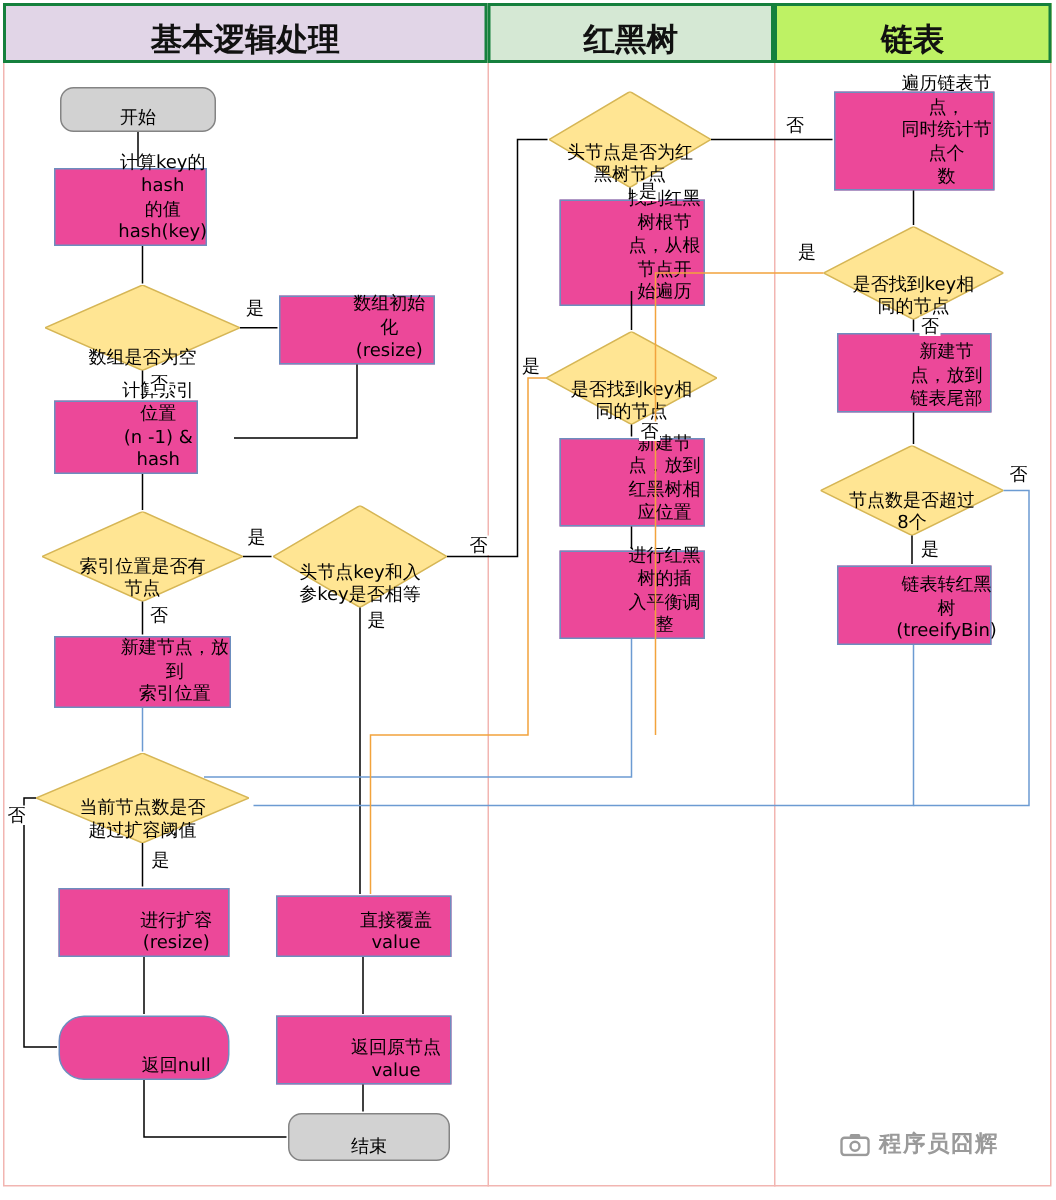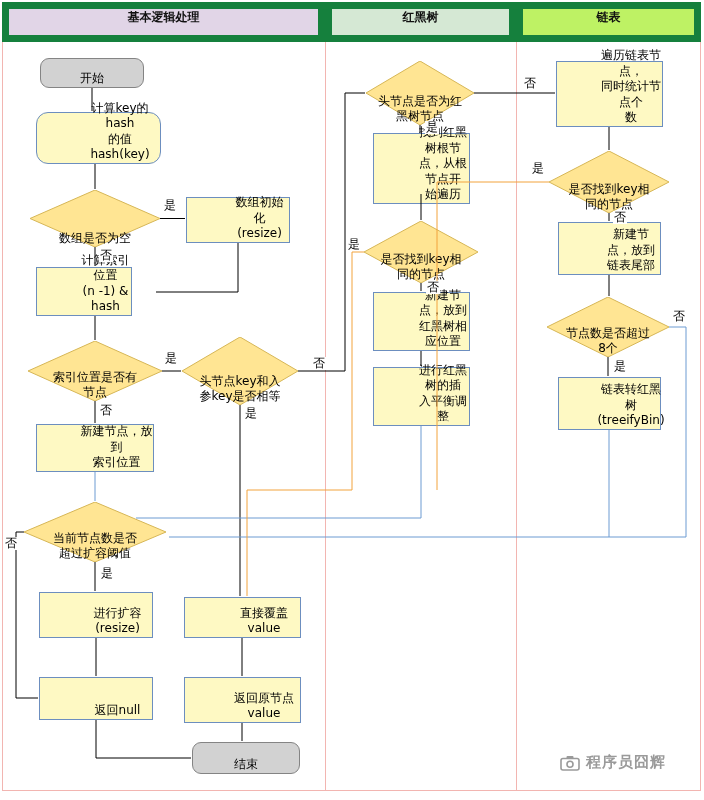--- a/index.html
+++ b/index.html
@@ -1,27 +1,27 @@
 <!DOCTYPE html>
 <html><head>
 <meta charset="utf-8">
 <style>
   html,body{margin:0;padding:0;background:#fff;}
   .canvas{position:relative;width:704px;height:800px;background:#fff;overflow:hidden;
           font-family:"DejaVu Sans","Liberation Sans",sans-serif;color:#000;}
   
   .pool{position:absolute;left:2px;top:2px;width:699px;height:789px;border:1px solid #F2B5B1;box-sizing:border-box;z-index:1;}
   .vline{position:absolute;top:2px;height:789px;width:0;border-left:1px solid #F2B5B1;z-index:1;}
-  .lane-header{position:absolute;top:2px;height:40px;display:flex;align-items:flex-start;justify-content:center;
-               font-size:12px;font-weight:600;border:7px solid #15803d;box-sizing:border-box;z-index:1;color:#111;}
+  .lane-header{position:absolute;top:2px;height:40px;display:flex;align-items:flex-end;justify-content:center;
+               font-size:21px;font-weight:600;border:2px solid #15803d;box-sizing:border-box;z-index:1;color:#111;}
   
   .node{position:absolute;display:flex;align-items:flex-end;justify-content:center;text-align:center;
         font-size:12px;line-height:1.3;box-sizing:border-box;z-index:2;}
   .node span{white-space:pre-line;}
-  .process{background:#fef9c3;border:1px solid #6C8EBF;padding-left:43px;}
+  .process{background:#ec4899;border:1px solid #6C8EBF;padding-left:43px;}
   .terminal{background:#D2D2D2;border:1px solid #848484;border-radius:9px;}
   .decision{background:transparent;border:none;}
   .decision .shape{position:absolute;left:0;top:0;width:100%;height:100%;}
   .decision .shape polygon{fill:#FFE593;stroke:#D6B656;stroke-width:1;vector-effect:non-scaling-stroke;}
   .decision span{position:relative;z-index:1;}
   
   .edges{position:absolute;left:0;top:0;z-index:3;pointer-events:none;}
   .edges path{fill:none;stroke-width:1;}
   .ek{stroke:#000;}
   .eb{stroke:#6C9BD2;}
@@ -90,21 +90,21 @@
     <path class="eb" d="M421,426 V518 H136" marker-end="url(#mB)"></path>
     <path class="eb" d="M609,430 V537 H169" marker-end="url(#mB)"></path>
     <path class="eb" d="M669,327 H686 V537 H609"></path>
     <path class="eo" d="M549,182 H437 V490"></path>
     <path class="eo" d="M364,252 H352 V490 H247 V596" marker-end="url(#mO)"></path>
   </svg>
 
   <div class="node terminal" style="left:40px;top:58px;width:104px;height:30px;">
     <span>开始</span>
   </div>
-  <div class="node process" style="left:36px;top:112px;width:125px;height:52px;border-radius:12px;">
+  <div class="node process" style="left:36px;top:112px;width:102px;height:52px;">
     <span>计算key的hash
 的值hash(key)</span>
   </div>
   <div class="node decision" style="left:30px;top:190px;width:130px;height:57px;">
     <svg class="shape" viewBox="0 0 100 60" preserveAspectRatio="none">
         <polygon points="50,0 100,30 50,60 0,30"></polygon>
       </svg>
     <span>数组是否为空</span>
   </div>
   <div class="node process" style="left:186px;top:197px;width:104px;height:46px;">
@@ -137,21 +137,21 @@
     <svg class="shape" viewBox="0 0 100 60" preserveAspectRatio="none">
         <polygon points="50,0 100,30 50,60 0,30"></polygon>
       </svg>
     <span>当前节点数是否
 超过扩容阈值</span>
   </div>
   <div class="node process" style="left:39px;top:592px;width:114px;height:46px;">
     <span>进行扩容
 (resize)</span>
   </div>
-  <div class="node process" style="left:39px;top:677px;width:114px;height:43px;">
+  <div class="node process" style="left:39px;top:677px;width:114px;height:43px;border-radius:17px;">
     <span>返回null</span>
   </div>
   <div class="node process" style="left:184px;top:597px;width:117px;height:41px;">
     <span>直接覆盖value</span>
   </div>
   <div class="node process" style="left:184px;top:677px;width:117px;height:46px;">
     <span>返回原节点
 value</span>
   </div>
   <div class="node terminal" style="left:192px;top:742px;width:108px;height:32px;">

